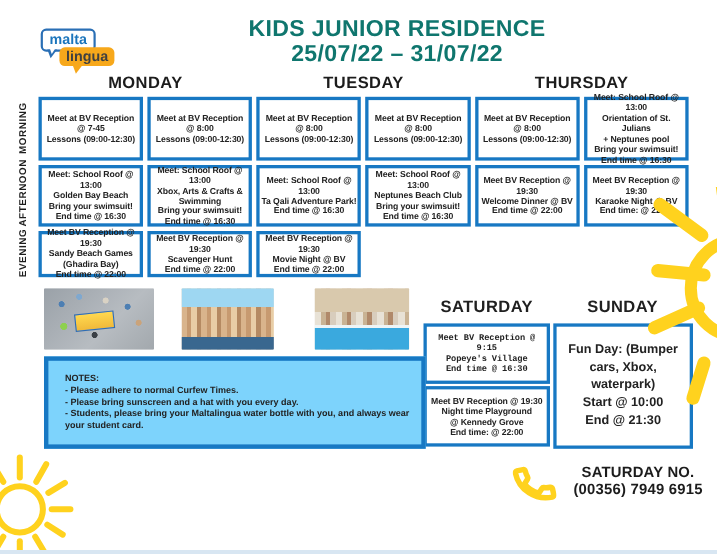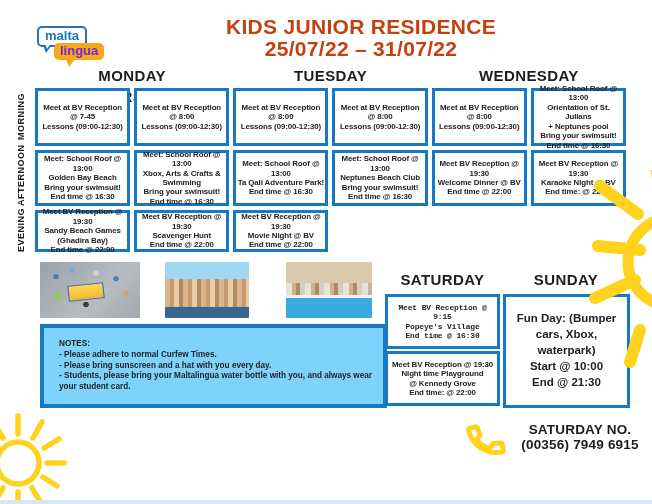--- a/index.html
+++ b/index.html
@@ -6,25 +6,25 @@
   body{
     position:relative; width:652px; height:504px; overflow:hidden;
     background:#ffffff; font-family:"Liberation Sans", sans-serif; color:#202020;
   }
   
   .logo{position:absolute; left:37px; top:26px; width:95px; height:46px;text-align:center;}
   .bubble{position:absolute; font-weight:bold; font-size:13px; padding:1px 6px 2px; border-radius:5px; line-height:1.1;}
   .bubble-malta{left:0; top:0; background:#fff; border:2px solid #2a6fb5; color:#1b75bc; z-index:1;}
   .bubble-malta::before{content:''; position:absolute; left:4px; bottom:-8px; border-style:solid; border-width:8px 6px 0 3px; border-color:#2a6fb5 transparent transparent transparent;}
   .bubble-malta::after{content:''; position:absolute; left:6px; bottom:-4px; border-style:solid; border-width:6px 4px 0 2px; border-color:#ffffff transparent transparent transparent;}
-  .bubble-lingua{left:17px; top:17px; background:#f7a81b; color:#6d28d9; z-index:2;}
+  .bubble-lingua{left:17px; top:17px; background:#f7a81b; color:#404040; z-index:2;}
   .bubble-lingua::after{content:''; position:absolute; left:12px; bottom:-7px; border-style:solid; border-width:8px 6px 0 3px; border-color:#f7a81b transparent transparent transparent;}
   
   .title{position:absolute; left:166px; top:16px; width:390px; text-align:center;
-    font-weight:bold; font-size:21px; line-height:1.04; letter-spacing:.3px; color:#c2410c;}
+    font-weight:bold; font-size:21px; line-height:1.04; letter-spacing:.3px; color:#0f766e;}
   
   .day-headers{position:absolute; left:35px; top:67px; width:591px; display:grid; grid-template-columns:repeat(3,1fr); gap:4px;}
   .day-headers div{text-align:center; font-weight:bold; font-size:15px; letter-spacing:.4px; color:#1c1c1c;}
   
   .period{position:absolute; left:16px; width:15px; writing-mode:vertical-rl; transform:rotate(180deg);
     font-weight:bold; font-size:9px; letter-spacing:.5px; text-align:center; color:#1c1c1c;}
   .period.morning{top:88px; height:58px;}
   .period.afternoon{top:150px; height:56px;}
   .period.evening{top:210px; height:42px;}
   
@@ -87,21 +87,20 @@
 </div>
 
 <div class="title">
   <div>KIDS JUNIOR RESIDENCE</div>
   <div>25/07/22 – 31/07/22</div>
 </div>
 
 <div class="day-headers">
   <div>MONDAY</div>
   <div>TUESDAY</div>
-  <div>WEDNESDAY</div>
   <div>THURSDAY</div>
 </div>
 
 <div class="period morning">MORNING</div>
 <div class="period afternoon">AFTERNOON</div>
 <div class="period evening">EVENING</div>
 
 <div class="grid">
   <div class="cell">Meet at BV Reception
 @ 7-45

